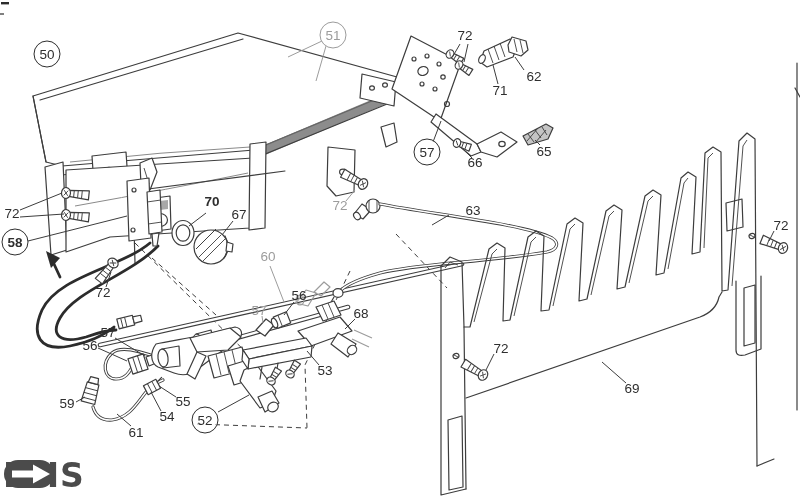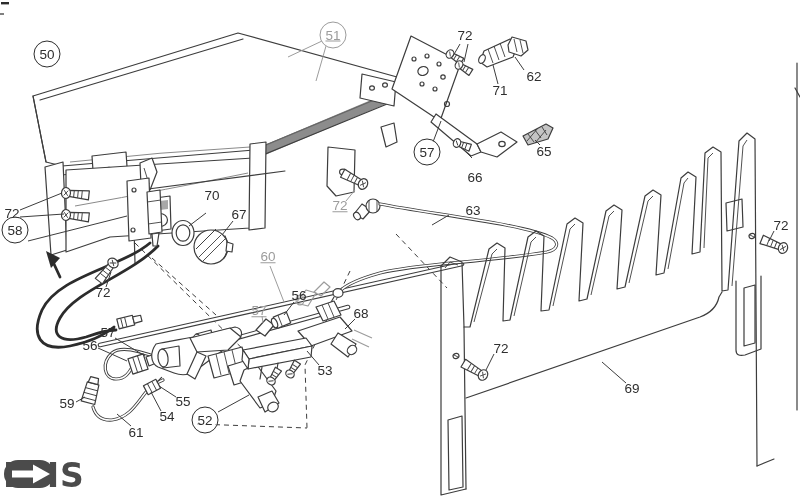--- a/index.html
+++ b/index.html
@@ -22,21 +22,21 @@
   .gleader{stroke:var(--ghost,#9c9c9c);fill:none;stroke-width:1;}
   .shade{fill:#6f6f6f;stroke:none;opacity:.8;}
   .hatch{fill:#7a7a7a;opacity:.65;stroke:none;}
   .mesh{fill:#949494;opacity:.55;}
   .darkfill{fill:#2c2c2c;stroke:none;}
   
   .callout{position:absolute;transform:translate(-50%,-50%);font-size:13.5px;color:var(--label,#2e2e2e);
            white-space:nowrap;line-height:1;}
   .callout.circled{width:25px;height:25px;border:1.4px solid var(--label,#2e2e2e);border-radius:50%;
            display:flex;align-items:center;justify-content:center;background:rgba(255,255,255,.6);}
-  .callout.ghost{color:var(--ghost,#9c9c9c);border-color:var(--ghost,#9c9c9c);text-decoration:underline;}
+  .callout.ghost{color:var(--ghost,#9c9c9c);border-color:var(--ghost,#9c9c9c);}
   
   .logo{position:absolute;left:3px;top:456px;display:flex;align-items:center;gap:4px;}
   .logo .word{font-size:33px;font-weight:bold;letter-spacing:1px;color:var(--logo,#4b4b4b);
               font-family:"DejaVu Sans","Liberation Sans",sans-serif;}
 </style>
 </head>
 <body>
 
 <div class="stage">
 
@@ -325,25 +325,25 @@
     </g>
   </svg>
 
   <div id="callout-layer">
       <div class="callout circled" style="left: 47px; top: 54px;">50</div>
       <div class="callout circled ghost" style="left: 333px; top: 35px;">51</div>
       <div class="callout" style="left: 465px; top: 36px;">72</div>
       <div class="callout" style="left: 534px; top: 77px;">62</div>
       <div class="callout" style="left: 500px; top: 91px; text-align: right;">71</div>
       <div class="callout circled" style="left: 427px; top: 152px;">57</div>
-      <div class="callout" style="left: 475px; top: 178px;">66</div>
+      <div class="callout" style="left: 475px; top: 163px;">66</div>
       <div class="callout" style="left: 544px; top: 152px;">65</div>
       <div class="callout" style="left: 12px; top: 214px;">72</div>
-      <div class="callout circled" style="left: 15px; top: 230px;">58</div>
-      <div class="callout" style="left: 212px; top: 196px;">70</div>
+      <div class="callout circled" style="left: 15px; top: 242px; font-weight: bold;">58</div>
+      <div class="callout" style="left: 212px; top: 202px; font-weight: bold;">70</div>
       <div class="callout" style="left: 239px; top: 215px;">67</div>
       <div class="callout ghost" style="left: 340px; top: 206px;">72</div>
       <div class="callout" style="left: 473px; top: 211px;">63</div>
       <div class="callout ghost" style="left: 268px; top: 257px; text-align: center;">60</div>
       <div class="callout" style="left: 103px; top: 293px;">72</div>
       <div class="callout" style="left: 108px; top: 333px;">57</div>
       <div class="callout" style="left: 90px; top: 346px;">56</div>
       <div class="callout" style="left: 67px; top: 404px;">59</div>
       <div class="callout" style="left: 183px; top: 402px;">55</div>
       <div class="callout" style="left: 167px; top: 417px;">54</div>

